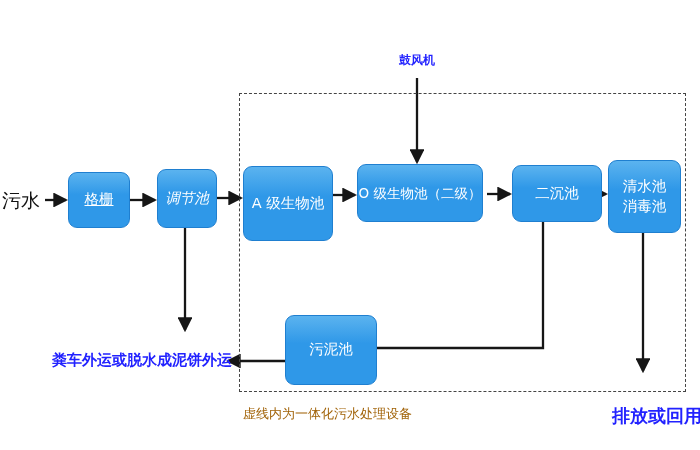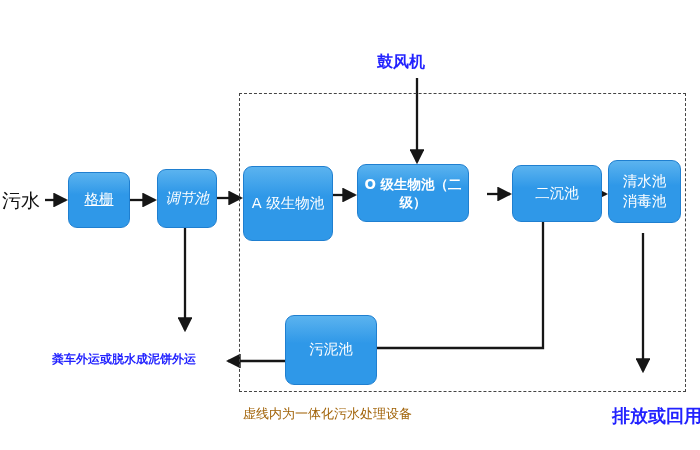--- a/index.html
+++ b/index.html
@@ -48,31 +48,31 @@
   .flow-label {
     position: absolute;
     color: #111;
     white-space: nowrap;
   }
   .blue-label {
     color: var(--blue-text, #2222ff);
     font-weight: bold;
   }
   .lbl-inflow   { left: 2px;  top: 188px; font-size: 19px; font-weight: normal; }
-  .lbl-blower   { left: 377px; top: 52px; width: 80px; text-align: left; font-size: 16px; }
-  .lbl-sludge-out { left: 52px; top: 351px; font-size: 12px; }
+  .lbl-blower   { left: 377px; top: 52px; width: 80px; text-align: center; font-size: 12px; }
+  .lbl-sludge-out { left: 52px; top: 351px; font-size: 15px; }
   .lbl-caption  { left: 243px; top: 405px; font-size: 13px; color: #a16207; }
   .lbl-discharge{ left: 612px; top: 404px; width: 74px; text-align: center; font-size: 18px; }
 
   .node-grid        { left: 68px;  top: 172px; width: 62px;  height: 56px; text-decoration: underline; }
   .node-regulating  { left: 157px; top: 169px; width: 60px;  height: 59px; font-style: italic; }
   .node-a-bio       { left: 243px; top: 166px; width: 90px;  height: 75px; }
-  .node-o-bio       { left: 357px; top: 164px; width: 112px; height: 58px; font-size: 13.5px; font-weight: bold; }
+  .node-o-bio       { left: 357px; top: 164px; width: 126px; height: 58px; font-size: 13.5px; }
   .node-secondary   { left: 512px; top: 165px; width: 90px;  height: 57px; }
-  .node-clear       { left: 608px; top: 160px; width: 73px;  height: 63px; }
+  .node-clear       { left: 608px; top: 160px; width: 73px;  height: 73px; }
   .node-sludge      { left: 285px; top: 315px; width: 92px;  height: 70px; }
 </style>
 </head>
 <body>
 
 <div id="stage">
 
   <svg id="arrow-layer" width="700" height="450" viewBox="0 0 700 450" xmlns="http://www.w3.org/2000/svg">
     <defs>
       <marker id="ah" viewBox="0 0 10 10" refX="8.5" refY="5" markerWidth="6.5" markerHeight="6.5" orient="auto">

